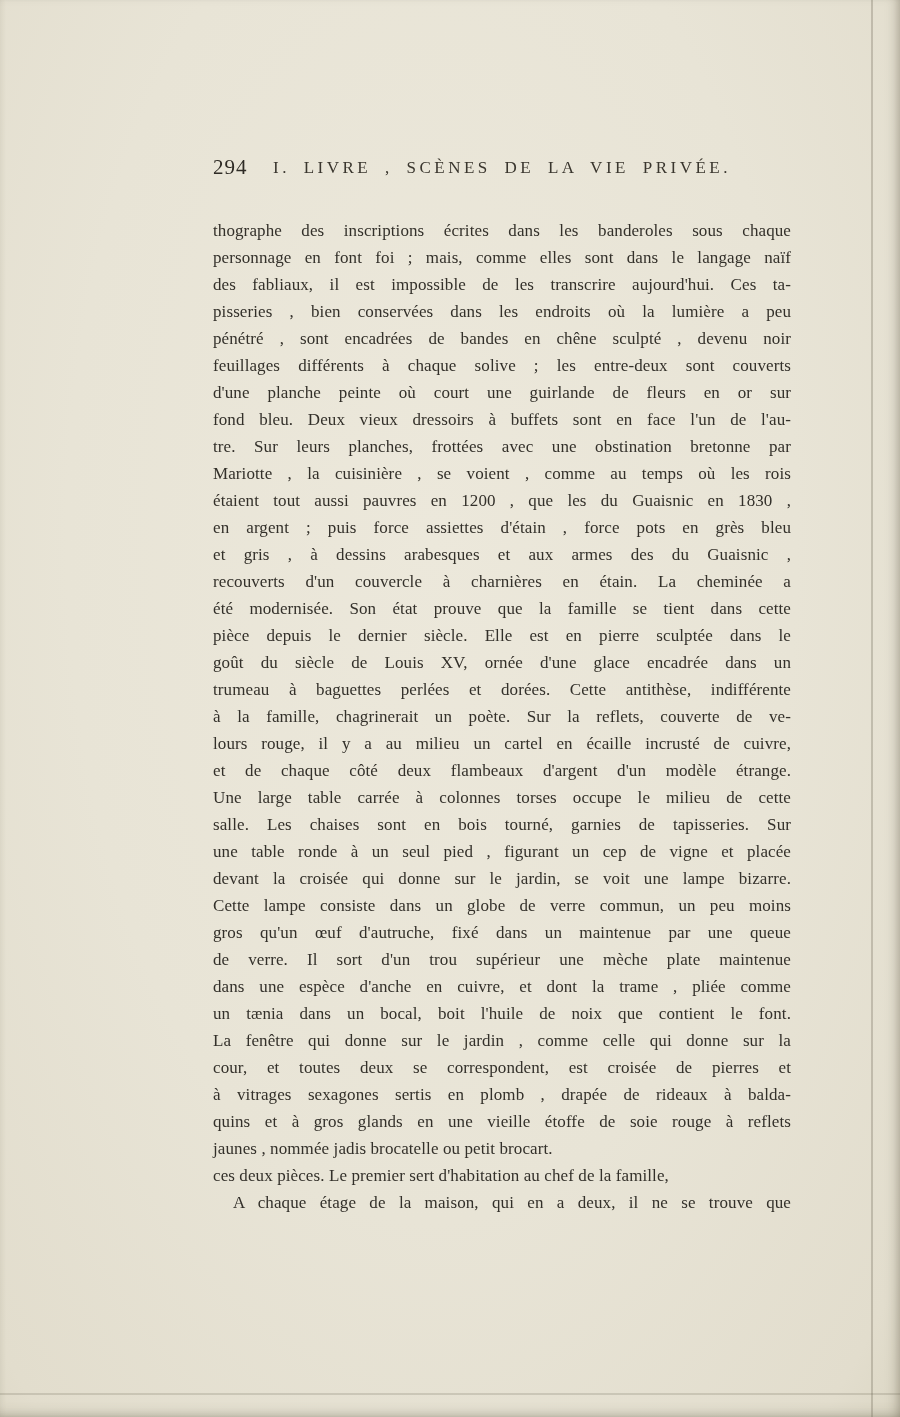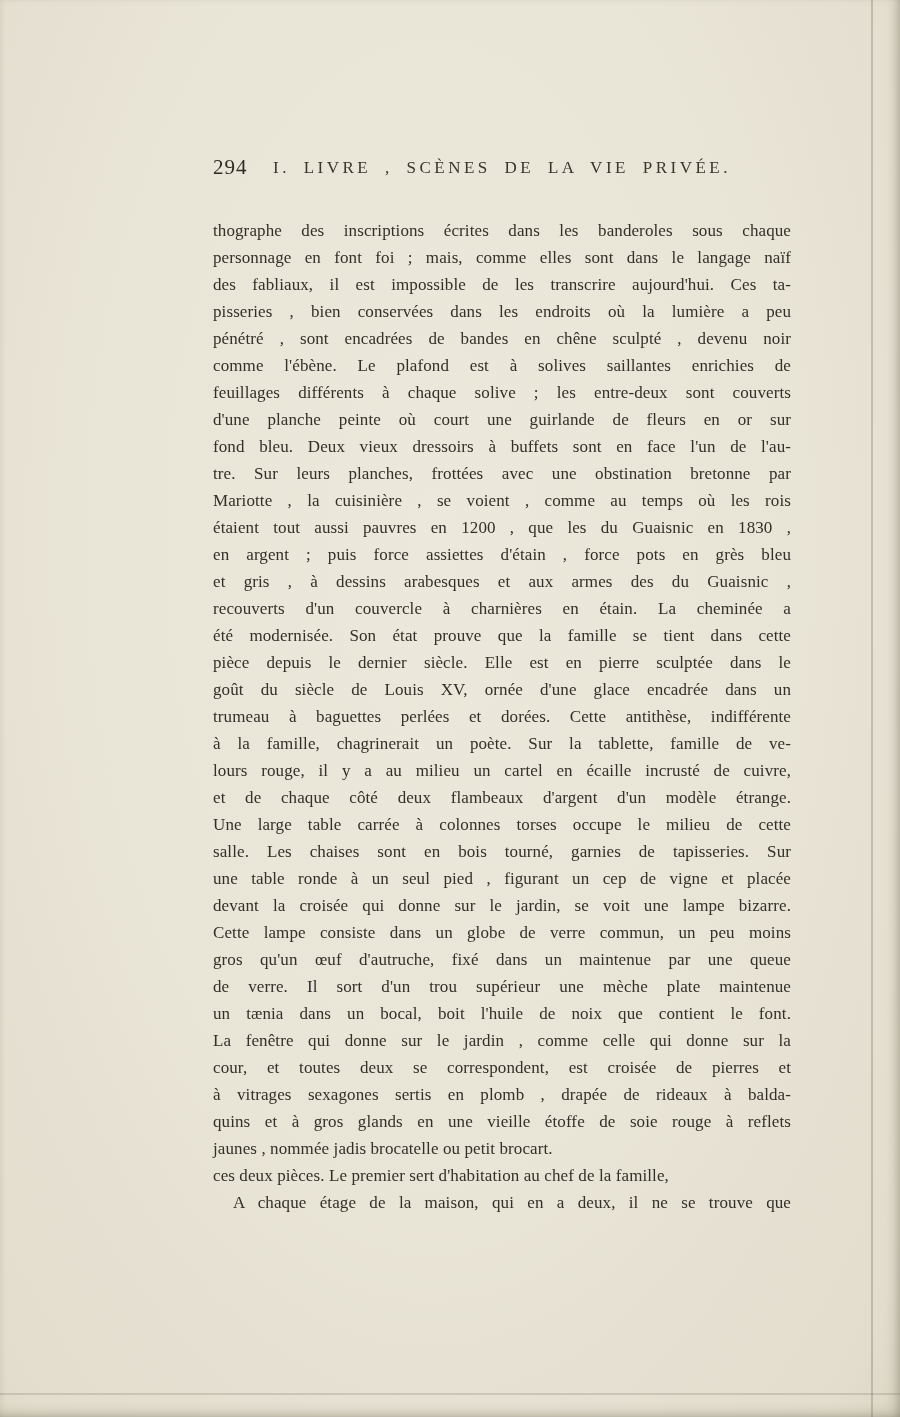--- a/index.html
+++ b/index.html
@@ -95,44 +95,44 @@
     <span class="page-number">294</span>
     <span class="running-title">I. LIVRE , SCÈNES DE LA VIE PRIVÉE.</span>
   </header>
 
   <main class="text-block">
       <div class="text-line">thographe des inscriptions écrites dans les banderoles sous chaque</div>
       <div class="text-line">personnage en font foi ; mais, comme elles sont dans le langage naïf</div>
       <div class="text-line">des fabliaux, il est impossible de les transcrire aujourd'hui. Ces ta-</div>
       <div class="text-line">pisseries , bien conservées dans les endroits où la lumière a peu</div>
       <div class="text-line">pénétré , sont encadrées de bandes en chêne sculpté , devenu noir</div>
-      <div class="text-line">comme l'ébène. Le plafond est à solives saillantes enrichies de</div>
       <div class="text-line">feuillages différents à chaque solive ; les entre-deux sont couverts</div>
       <div class="text-line">d'une planche peinte où court une guirlande de fleurs en or sur</div>
       <div class="text-line">fond bleu. Deux vieux dressoirs à buffets sont en face l'un de l'au-</div>
       <div class="text-line">tre. Sur leurs planches, frottées avec une obstination bretonne par</div>
       <div class="text-line">Mariotte , la cuisinière , se voient , comme au temps où les rois</div>
       <div class="text-line">étaient tout aussi pauvres en 1200 , que les du Guaisnic en 1830 ,</div>
       <div class="text-line">en argent ; puis force assiettes d'étain , force pots en grès bleu</div>
       <div class="text-line">et gris , à dessins arabesques et aux armes des du Guaisnic ,</div>
       <div class="text-line">recouverts d'un couvercle à charnières en étain. La cheminée a</div>
       <div class="text-line">été modernisée. Son état prouve que la famille se tient dans cette</div>
       <div class="text-line">pièce depuis le dernier siècle. Elle est en pierre sculptée dans le</div>
       <div class="text-line">goût du siècle de Louis XV, ornée d'une glace encadrée dans un</div>
       <div class="text-line">trumeau à baguettes perlées et dorées. Cette antithèse, indifférente</div>
-      <div class="text-line">à la famille, chagrinerait un poète. Sur la tablette, famille de ve-</div>
+      <div class="text-line">à la famille, chagrinerait un poète. Sur la reflets, couverte de ve-</div>
       <div class="text-line">lours rouge, il y a au milieu un cartel en écaille incrusté de cuivre,</div>
       <div class="text-line">et de chaque côté deux flambeaux d'argent d'un modèle étrange.</div>
       <div class="text-line">Une large table carrée à colonnes torses occupe le milieu de cette</div>
       <div class="text-line">salle. Les chaises sont en bois tourné, garnies de tapisseries. Sur</div>
       <div class="text-line">une table ronde à un seul pied , figurant un cep de vigne et placée</div>
       <div class="text-line">devant la croisée qui donne sur le jardin, se voit une lampe bizarre.</div>
       <div class="text-line">Cette lampe consiste dans un globe de verre commun, un peu moins</div>
       <div class="text-line">gros qu'un œuf d'autruche, fixé dans un maintenue par une queue</div>
       <div class="text-line">de verre. Il sort d'un trou supérieur une mèche plate maintenue</div>
+      <div class="text-line">dans une espèce d'anche en cuivre, et dont la trame , pliée comme</div>
       <div class="text-line">un tænia dans un bocal, boit l'huile de noix que contient le font.</div>
       <div class="text-line">La fenêtre qui donne sur le jardin , comme celle qui donne sur la</div>
       <div class="text-line">cour, et toutes deux se correspondent, est croisée de pierres et</div>
       <div class="text-line">à vitrages sexagones sertis en plomb , drapée de rideaux à balda-</div>
       <div class="text-line">quins et à gros glands en une vieille étoffe de soie rouge à reflets</div>
       <div class="text-line para-end">jaunes , nommée jadis brocatelle ou petit brocart.</div>
       <div class="text-line para-end">ces deux pièces. Le premier sert d'habitation au chef de la famille,</div>
       <div class="text-line indented">A chaque étage de la maison, qui en a deux, il ne se trouve que</div>
     </main>
 

